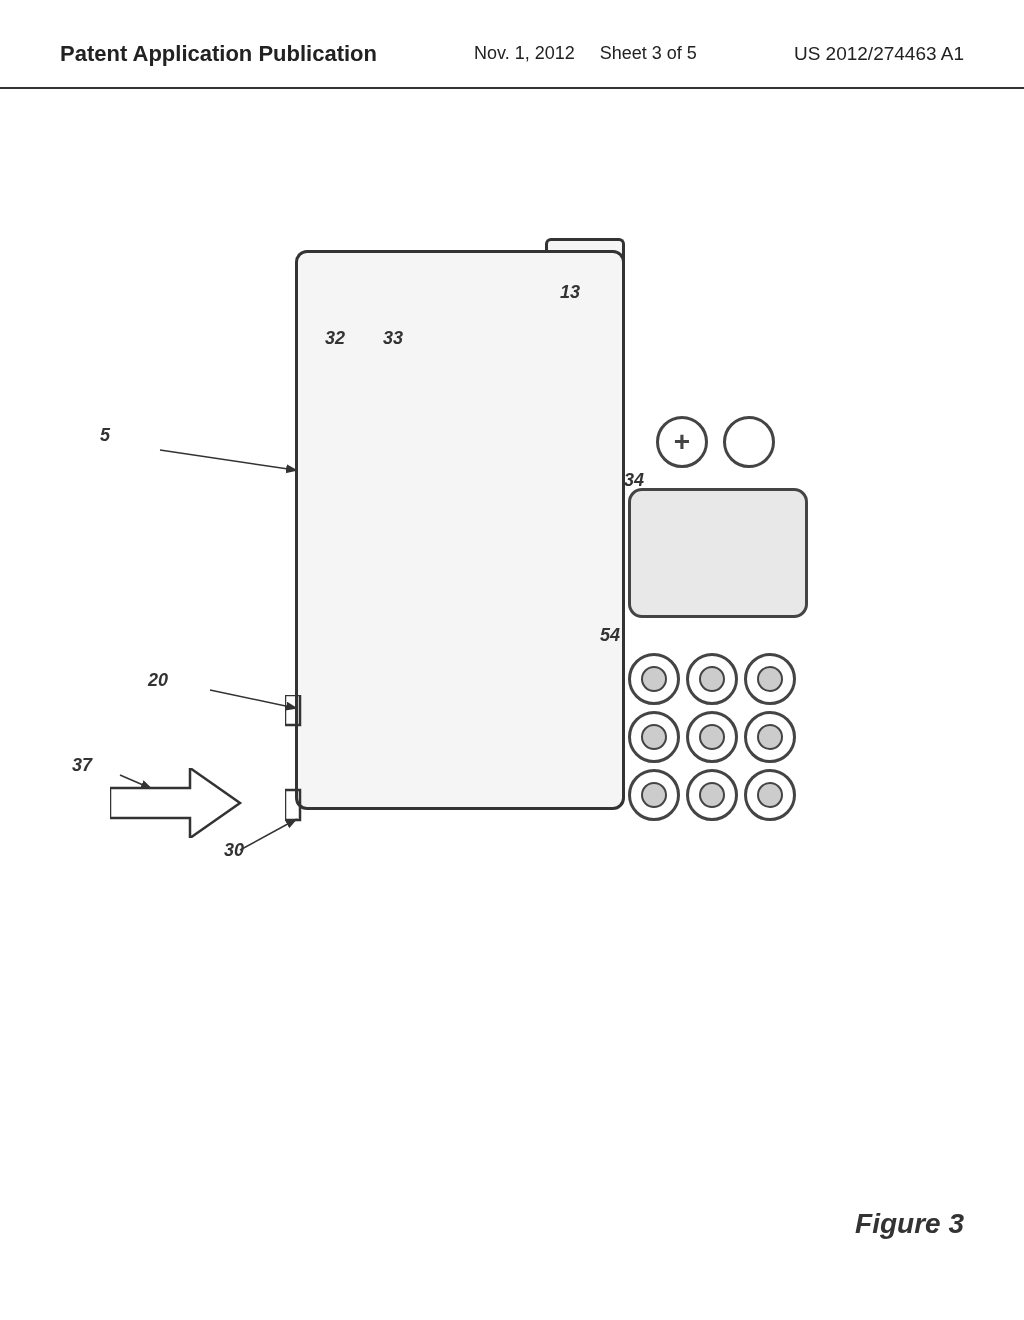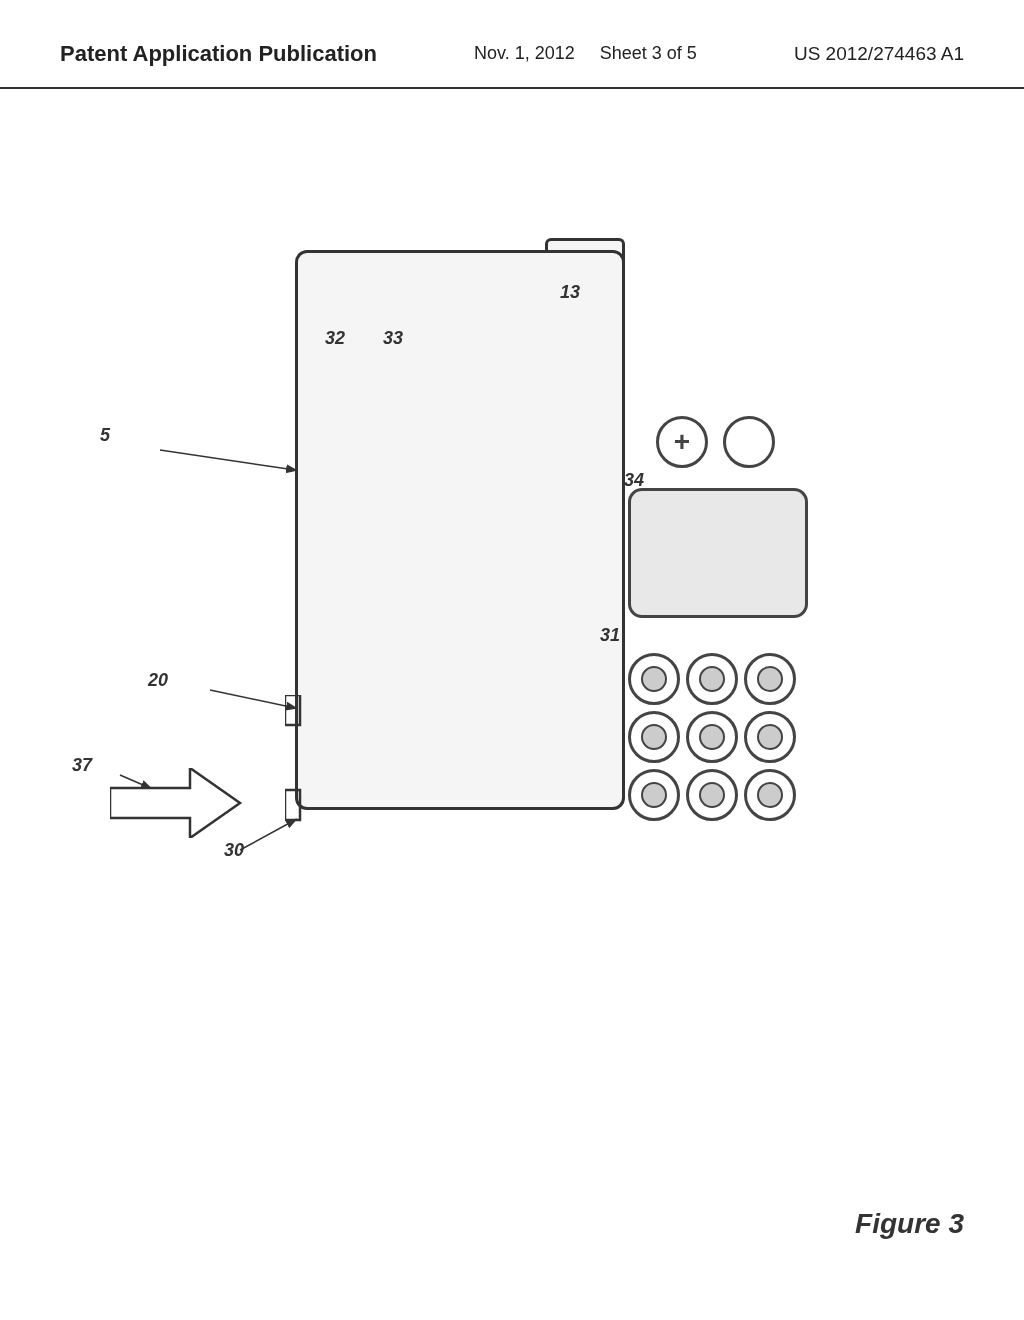--- a/index.html
+++ b/index.html
@@ -260,20 +260,20 @@
 
   <svg style="position:absolute; top:638px; left:110px; width:140px; height:70px;">
     <polygon points="0,20 80,20 80,0 130,35 80,70 80,50 0,50" fill="white" stroke="#333" stroke-width="2.5"></polygon>
   </svg>
 
   <span class="ref-label" style="top: 295px; left: 100px;">5</span>
   <span class="ref-label" style="top: 152px; left: 520px; margin-left: 40px;">13</span>
   <span class="ref-label" style="top: 198px; left: 325px;">32</span>
   <span class="ref-label" style="top: 198px; left: 383px;">33</span>
   <span class="ref-label" style="top: 340px; left: 624px;">34</span>
-  <span class="ref-label" style="top: 495px; left: 600px;">31</span>
+  <span class="ref-label" style="top: 495px; left: 600px;">54</span>
   <span class="ref-label" style="top: 540px; left: 148px;">20</span>
   <span class="ref-label" style="top: 625px; left: 72px;">37</span>
   <span class="ref-label" style="top: 710px; left: 205px; margin-left: 19px;">30</span>
 
   <div class="figure-label">Figure 3</div>
 
 </div>
 
 </body></html>

